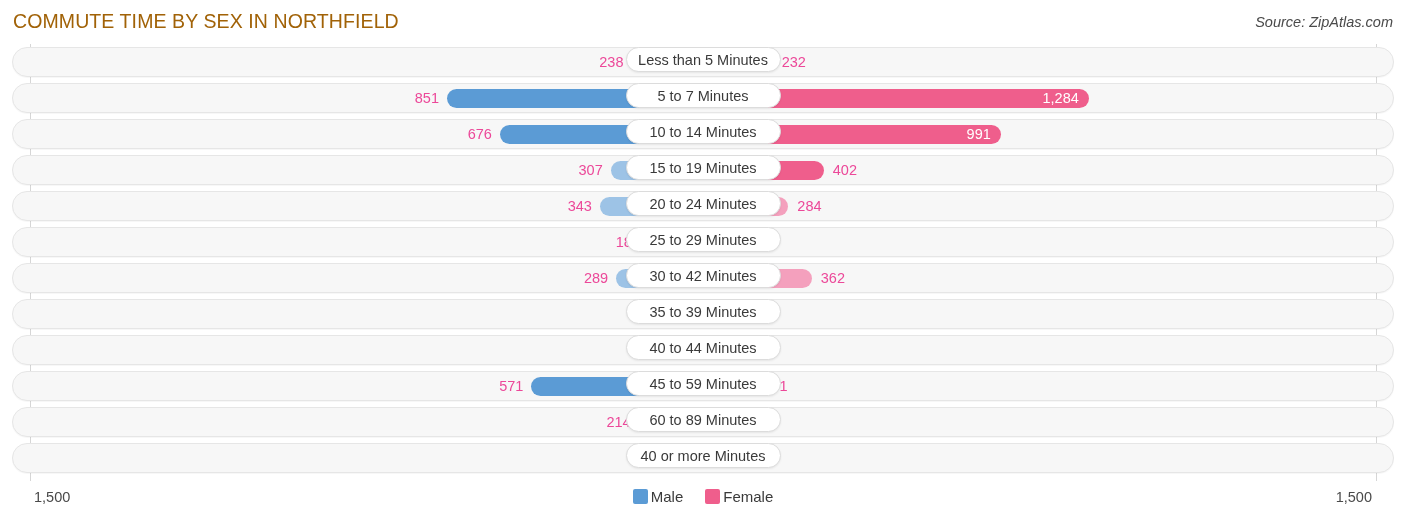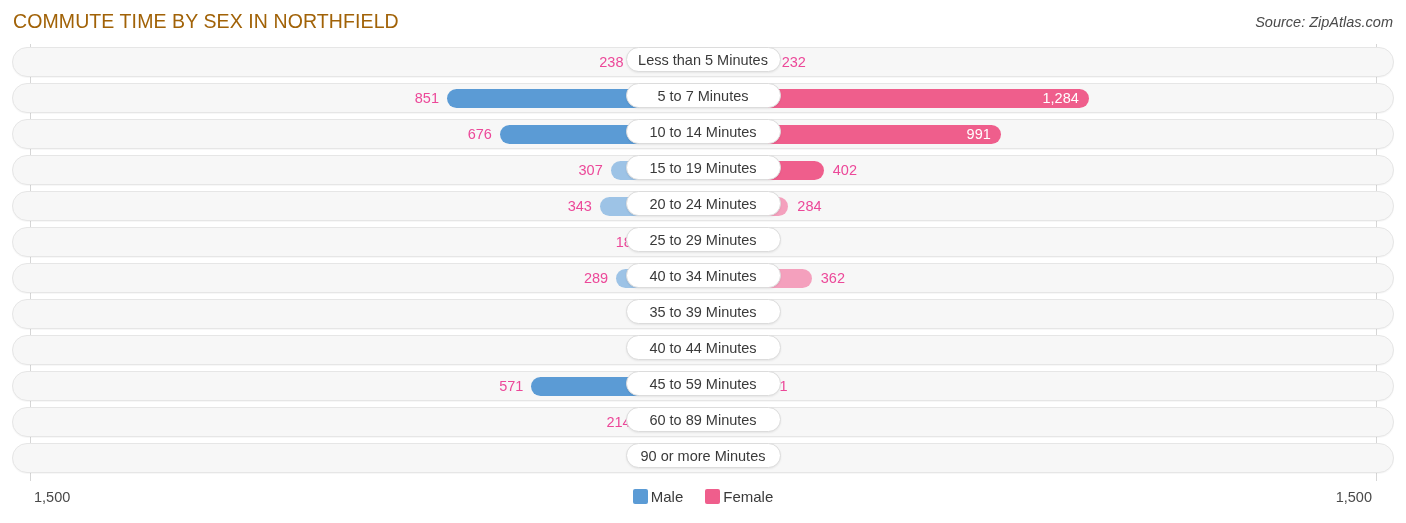--- a/index.html
+++ b/index.html
@@ -241,21 +241,21 @@
         <div class="bar bar-female" title="25 to 29 Minutes — Female: 126" style="left: 703px; width: 37.863px; background: rgb(244, 160, 189);"></div>
         <div class="val val-right" style="left: 749.863px;">126</div>
         <div class="cat-pill" style="left: 625.5px; width: 155px;">25 to 29 Minutes</div>
       </div>
       <div class="row">
         <div class="track"></div>
         <div class="bar bar-male" title="30 to 34 Minutes — Male: 289" style="left: 616.155px; width: 86.8445px; background: rgb(157, 195, 230);"></div>
         <div class="val val-left" style="left: 550.155px; width: 58px;">289</div>
         <div class="bar bar-female" title="30 to 34 Minutes — Female: 362" style="left: 703px; width: 108.781px; background: rgb(244, 160, 189);"></div>
         <div class="val val-right" style="left: 820.781px;">362</div>
-        <div class="cat-pill" style="left: 625.5px; width: 155px;">40 to 34 Minutes</div>
+        <div class="cat-pill" style="left: 625.5px; width: 155px;">30 to 42 Minutes</div>
       </div>
       <div class="row">
         <div class="track"></div>
         <div class="bar bar-male" title="35 to 39 Minutes — Male: 91" style="left: 675.654px; width: 27.3455px; background: rgb(157, 195, 230);"></div>
         <div class="val val-left" style="left: 609.654px; width: 58px;">91</div>
         <div class="bar bar-female" title="35 to 39 Minutes — Female: 42" style="left: 703px; width: 12.621px; background: rgb(244, 160, 189);"></div>
         <div class="val val-right" style="left: 724.621px;">42</div>
         <div class="cat-pill" style="left: 625.5px; width: 155px;">35 to 39 Minutes</div>
       </div>
       <div class="row">
@@ -281,21 +281,21 @@
         <div class="bar bar-female" title="60 to 89 Minutes — Female: 65" style="left: 703px; width: 19.5325px; background: rgb(244, 160, 189);"></div>
         <div class="val val-right" style="left: 731.533px;">65</div>
         <div class="cat-pill" style="left: 625.5px; width: 155px;">60 to 89 Minutes</div>
       </div>
       <div class="row">
         <div class="track"></div>
         <div class="bar bar-male" title="90 or more Minutes — Male: 49" style="left: 688.275px; width: 14.7245px; background: rgb(157, 195, 230);"></div>
         <div class="val val-left" style="left: 622.275px; width: 58px;">49</div>
         <div class="bar bar-female" title="90 or more Minutes — Female: 24" style="left: 703px; width: 8px; background: rgb(244, 160, 189);"></div>
         <div class="val val-right" style="left: 720px;">24</div>
-        <div class="cat-pill" style="left: 625.5px; width: 155px;">90 or more Minutes</div>
+        <div class="cat-pill" style="left: 625.5px; width: 155px;">40 or more Minutes</div>
       </div>
     </div>
 </div>
 
 <div class="footer">
   <div class="axis-label axis-label-left">1,500</div>
   <div class="axis-label axis-label-right">1,500</div>
   <div class="legend" id="legend">
       <div class="legend-item">
         <span class="swatch" style="background: rgb(91, 155, 213);"></span>

